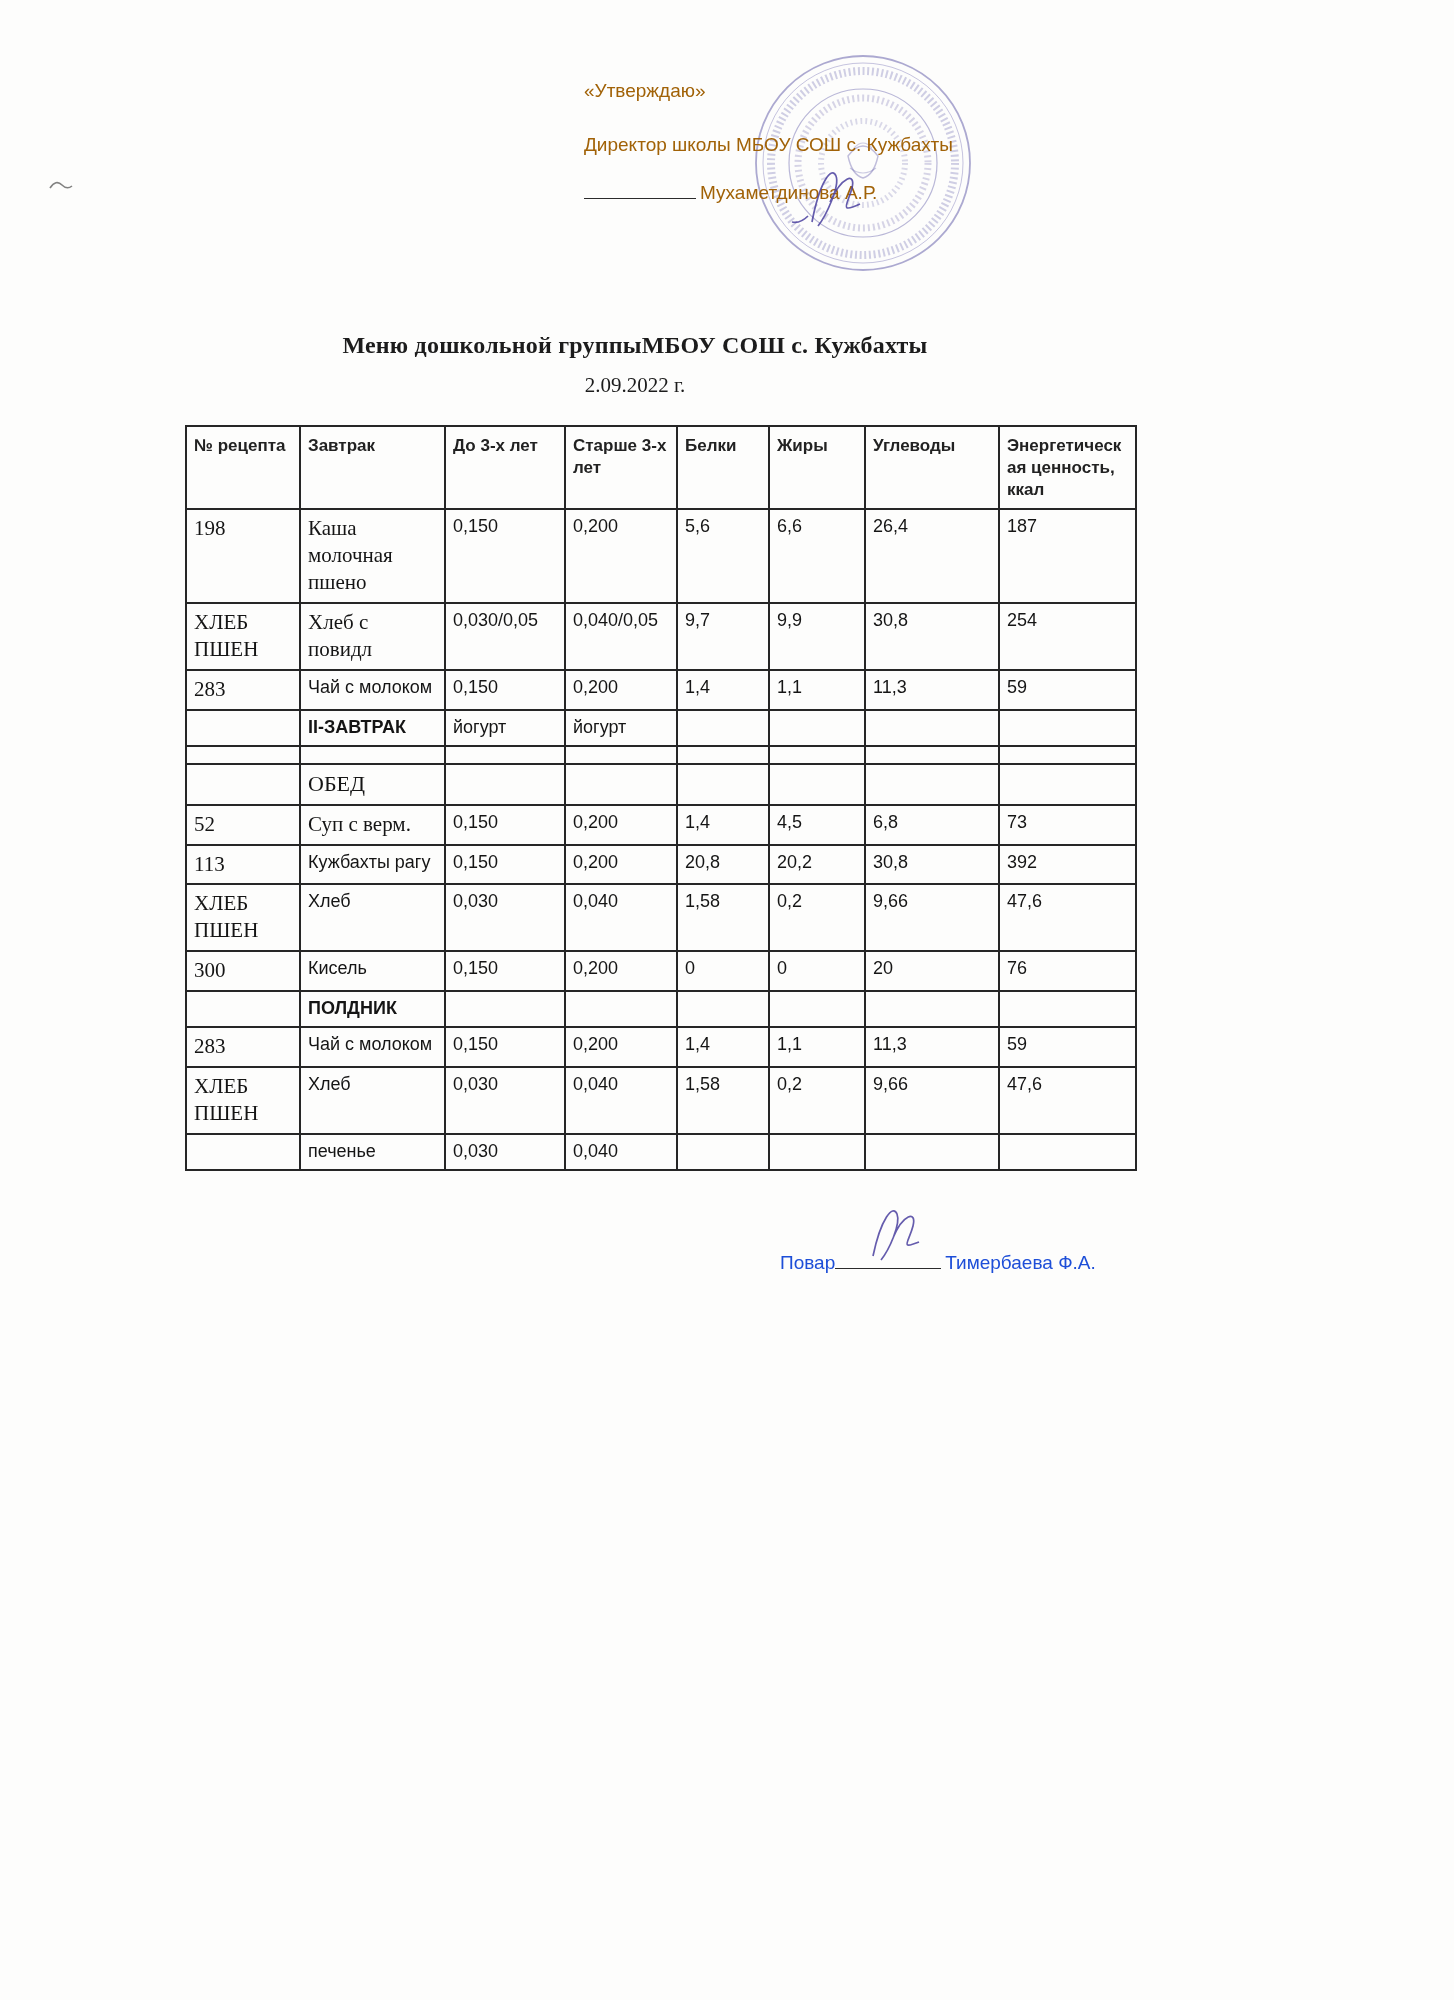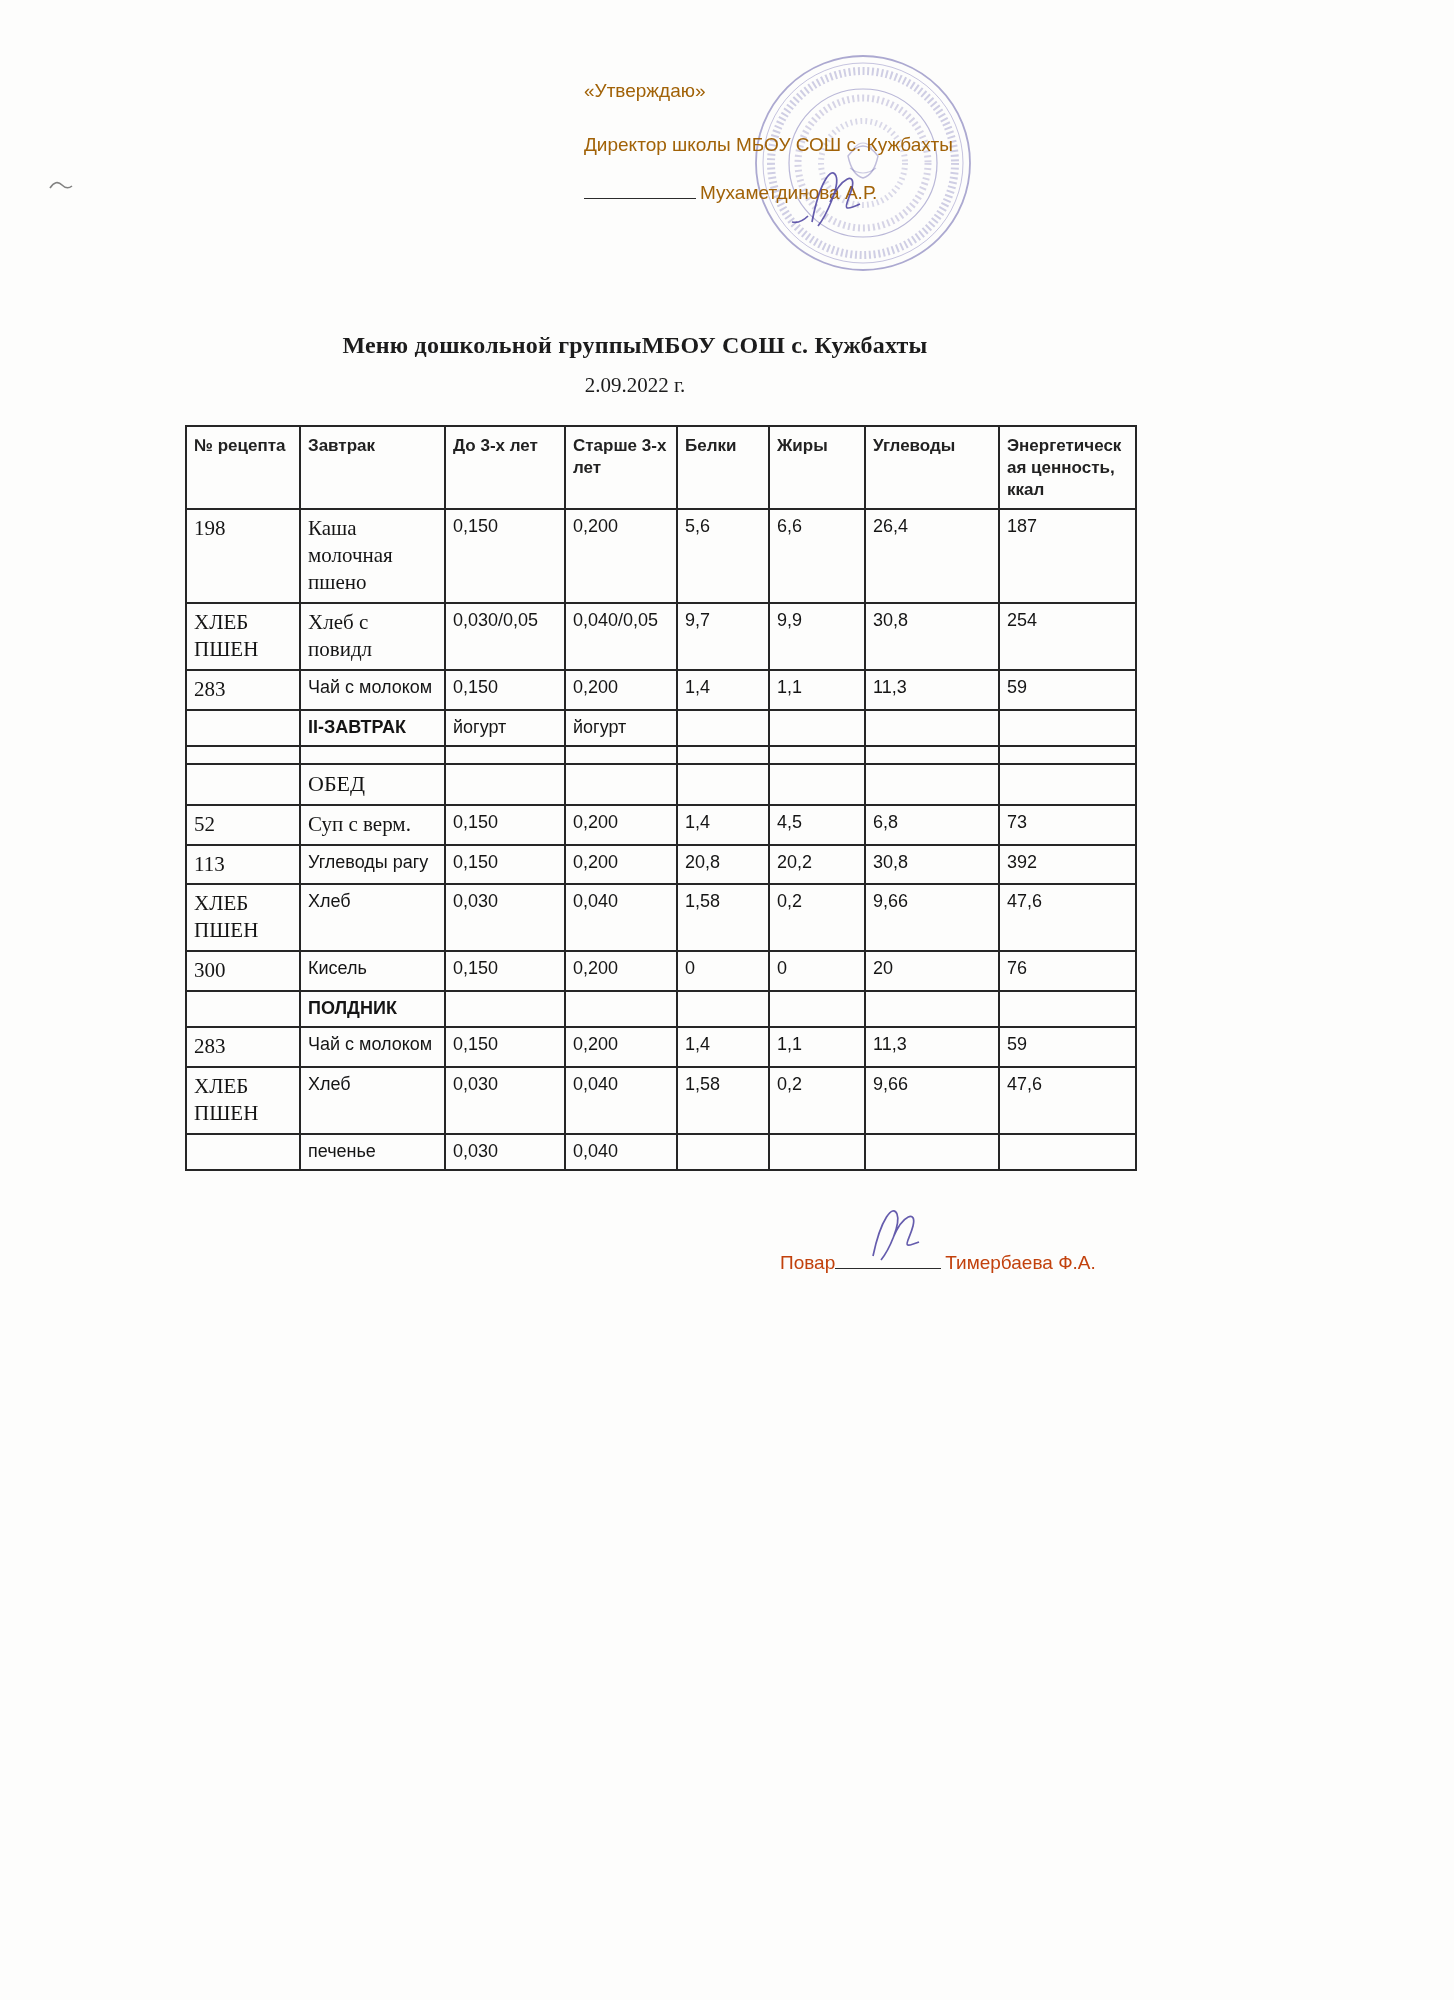--- a/index.html
+++ b/index.html
@@ -66,21 +66,21 @@
   td.col2,td.col3{overflow-wrap:anywhere;}
   .serif-cell{font-family:"Liberation Serif",serif;font-size:21px;line-height:1.2;}
   .bold-label{font-weight:bold;font-size:18px;}
   .obed-label{font-family:"Liberation Serif",serif;font-weight:normal;font-size:22px;}
   .pad-top{padding-top:40px;}
   tr.spacer-row td{height:12px;padding:2px;}
 
   
   .footer-block{
     position:absolute;top:1252px;left:780px;width:320px;
-    font-size:19px;color:#c2410c;white-space:nowrap;z-index:2;
+    font-size:19px;color:#1d4ed8;white-space:nowrap;z-index:2;
   }
 </style>
 </head>
 <body>
 
 <div class="page">
 
   <svg class="pen-mark" width="26" height="18" viewBox="0 0 26 18">
     <path d="M2 12 q6 -9 12 -3 q5 5 10 1" fill="none" stroke="#4b4b4b" stroke-width="1.6" opacity="0.7"></path>
   </svg>
@@ -193,21 +193,21 @@
             <td class="col1 serif-cell">Суп с верм.</td>
             <td class="col2">0,150</td>
             <td class="col3">0,200</td>
             <td class="col4">1,4</td>
             <td class="col5">4,5</td>
             <td class="col6">6,8</td>
             <td class="col7">73</td>
           </tr>
           <tr>
             <td class="col0 serif-cell">113</td>
-            <td class="col1">Углеводы рагу</td>
+            <td class="col1">Кужбахты рагу</td>
             <td class="col2">0,150</td>
             <td class="col3">0,200</td>
             <td class="col4">20,8</td>
             <td class="col5">20,2</td>
             <td class="col6">30,8</td>
             <td class="col7">392</td>
           </tr>
           <tr>
             <td class="col0 serif-cell">ХЛЕБ ПШЕН</td>
             <td class="col1">Хлеб</td>

